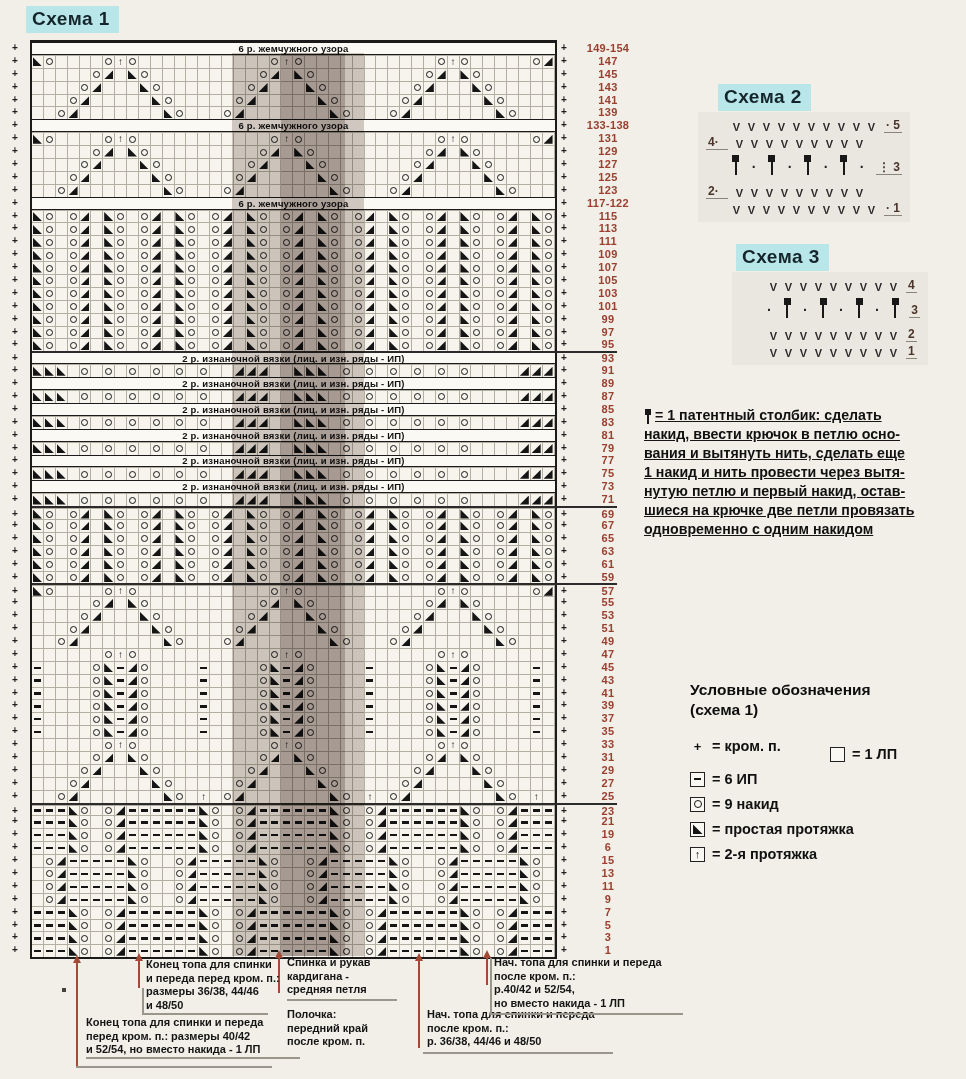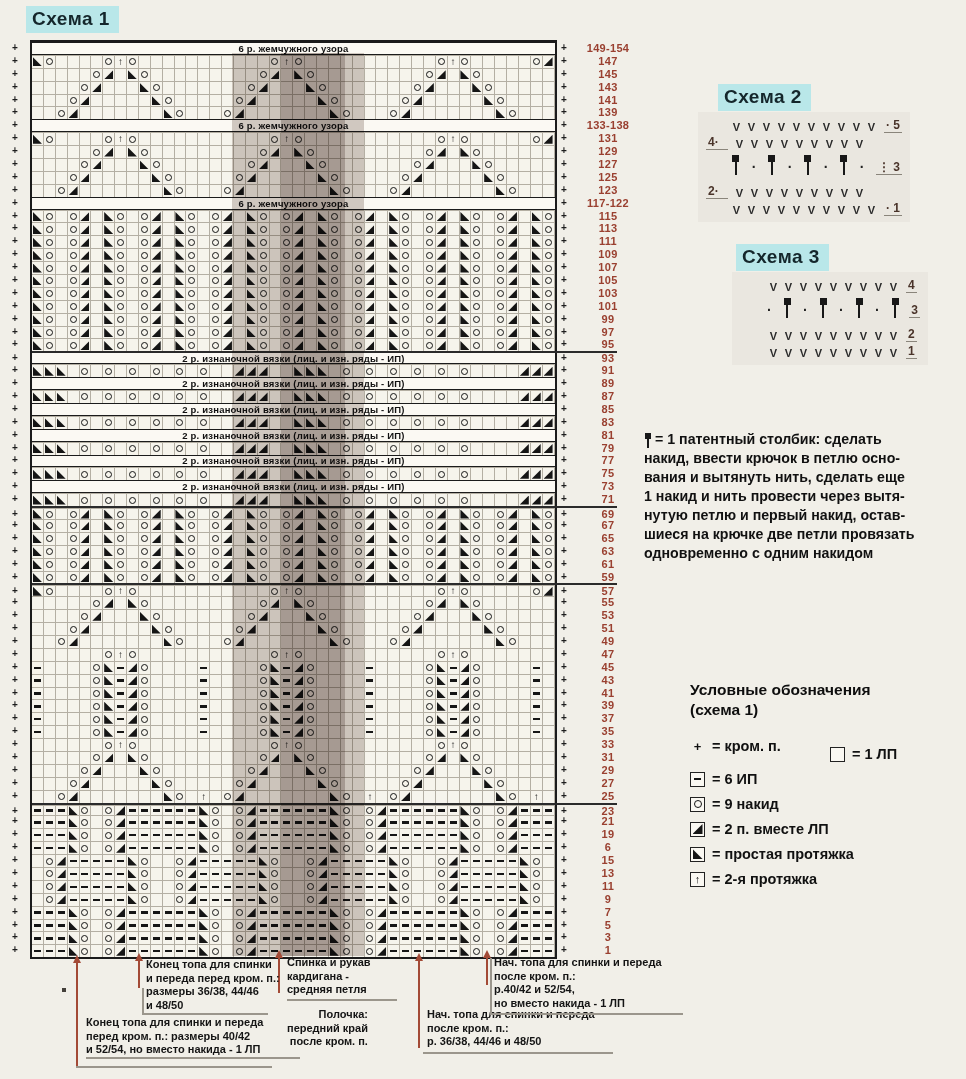--- a/index.html
+++ b/index.html
@@ -6293,21 +6293,21 @@
           <span class="scell"><i class="g-v">V</i></span>
           <span class="scell"><i class="g-v">V</i></span>
           <span class="scell"><i class="g-v">V</i></span>
           <span class="scell"><i class="g-v">V</i></span>
         </span>
         <span class="slbl slbl-r">1</span>
       </div>
     </div>
 
   <div class="abs" style="left:644px;top:406px;width:322px;">
-    <div style="margin-top:24px;">
+    <div style="margin-top:0;text-decoration:underline;">
       <span class="g-p small" style="float:left;margin:2px 3px 0 0;"></span>
       <span class="lg-para">= 1 патентный столбик: сделать
 накид, ввести крючок в петлю осно-
 вания и вытянуть нить, сделать еще
 1 накид и нить провести через вытя-
 нутую петлю и первый накид, остав-
 шиеся на крючке две петли провязать
 одновременно с одним накидом</span>
     </div>
   </div>
@@ -6329,26 +6329,20 @@
       <span class="ic">
           <i class="sy-dash"></i>
         </span>
       <span>= 6 ИП</span>
     </div>
     <div class="lg1-item">
       <span class="ic">
           <i class="sy-o"></i>
         </span>
       <span>= 9 накид</span>
-    </div>
-    <div class="lg1-item">
-      <span class="ic">
-          <i class="sy-k2"></i>
-        </span>
-      <span>= 2 п. вместе ЛП</span>
     </div>
     <div class="lg1-item">
       <span class="ic">
           <i class="sy-ssk"></i>
         </span>
       <span>= простая протяжка</span>
     </div>
     <div class="lg1-item">
       <span class="ic">
         <span class="ic-up">↑</span>
@@ -6366,21 +6360,21 @@
   <div class="ann" style="left:86px;top:1016px;">Конец топа для спинки и переда
 перед кром. п.: размеры 40/42
 и 52/54, но вместо накида - 1 ЛП</div>
   <div class="ann" style="left:146px;top:958px;">Конец топа для спинки
 и переда перед кром. п.:
 размеры 36/38, 44/46
 и 48/50</div>
   <div class="ann" style="left:287px;top:956px;">Спинка и рукав
 кардигана -
 средняя петля</div>
-  <div class="ann" style="left:287px;top:1008px;text-align:right;">Полочка:
+  <div class="ann" style="left:287px;top:1008px;">Полочка:
 передний край
 после кром. п.</div>
   <div class="ann" style="left:427px;top:1008px;">Нач. топа для спинки и переда
 после кром. п.:
 р. 36/38, 44/46 и 48/50</div>
   <div class="ann" style="left:494px;top:956px;">Нач. топа для спинки и переда
 после кром. п.:
 р.40/42 и 52/54,
 но вместо накида - 1 ЛП</div>
 

